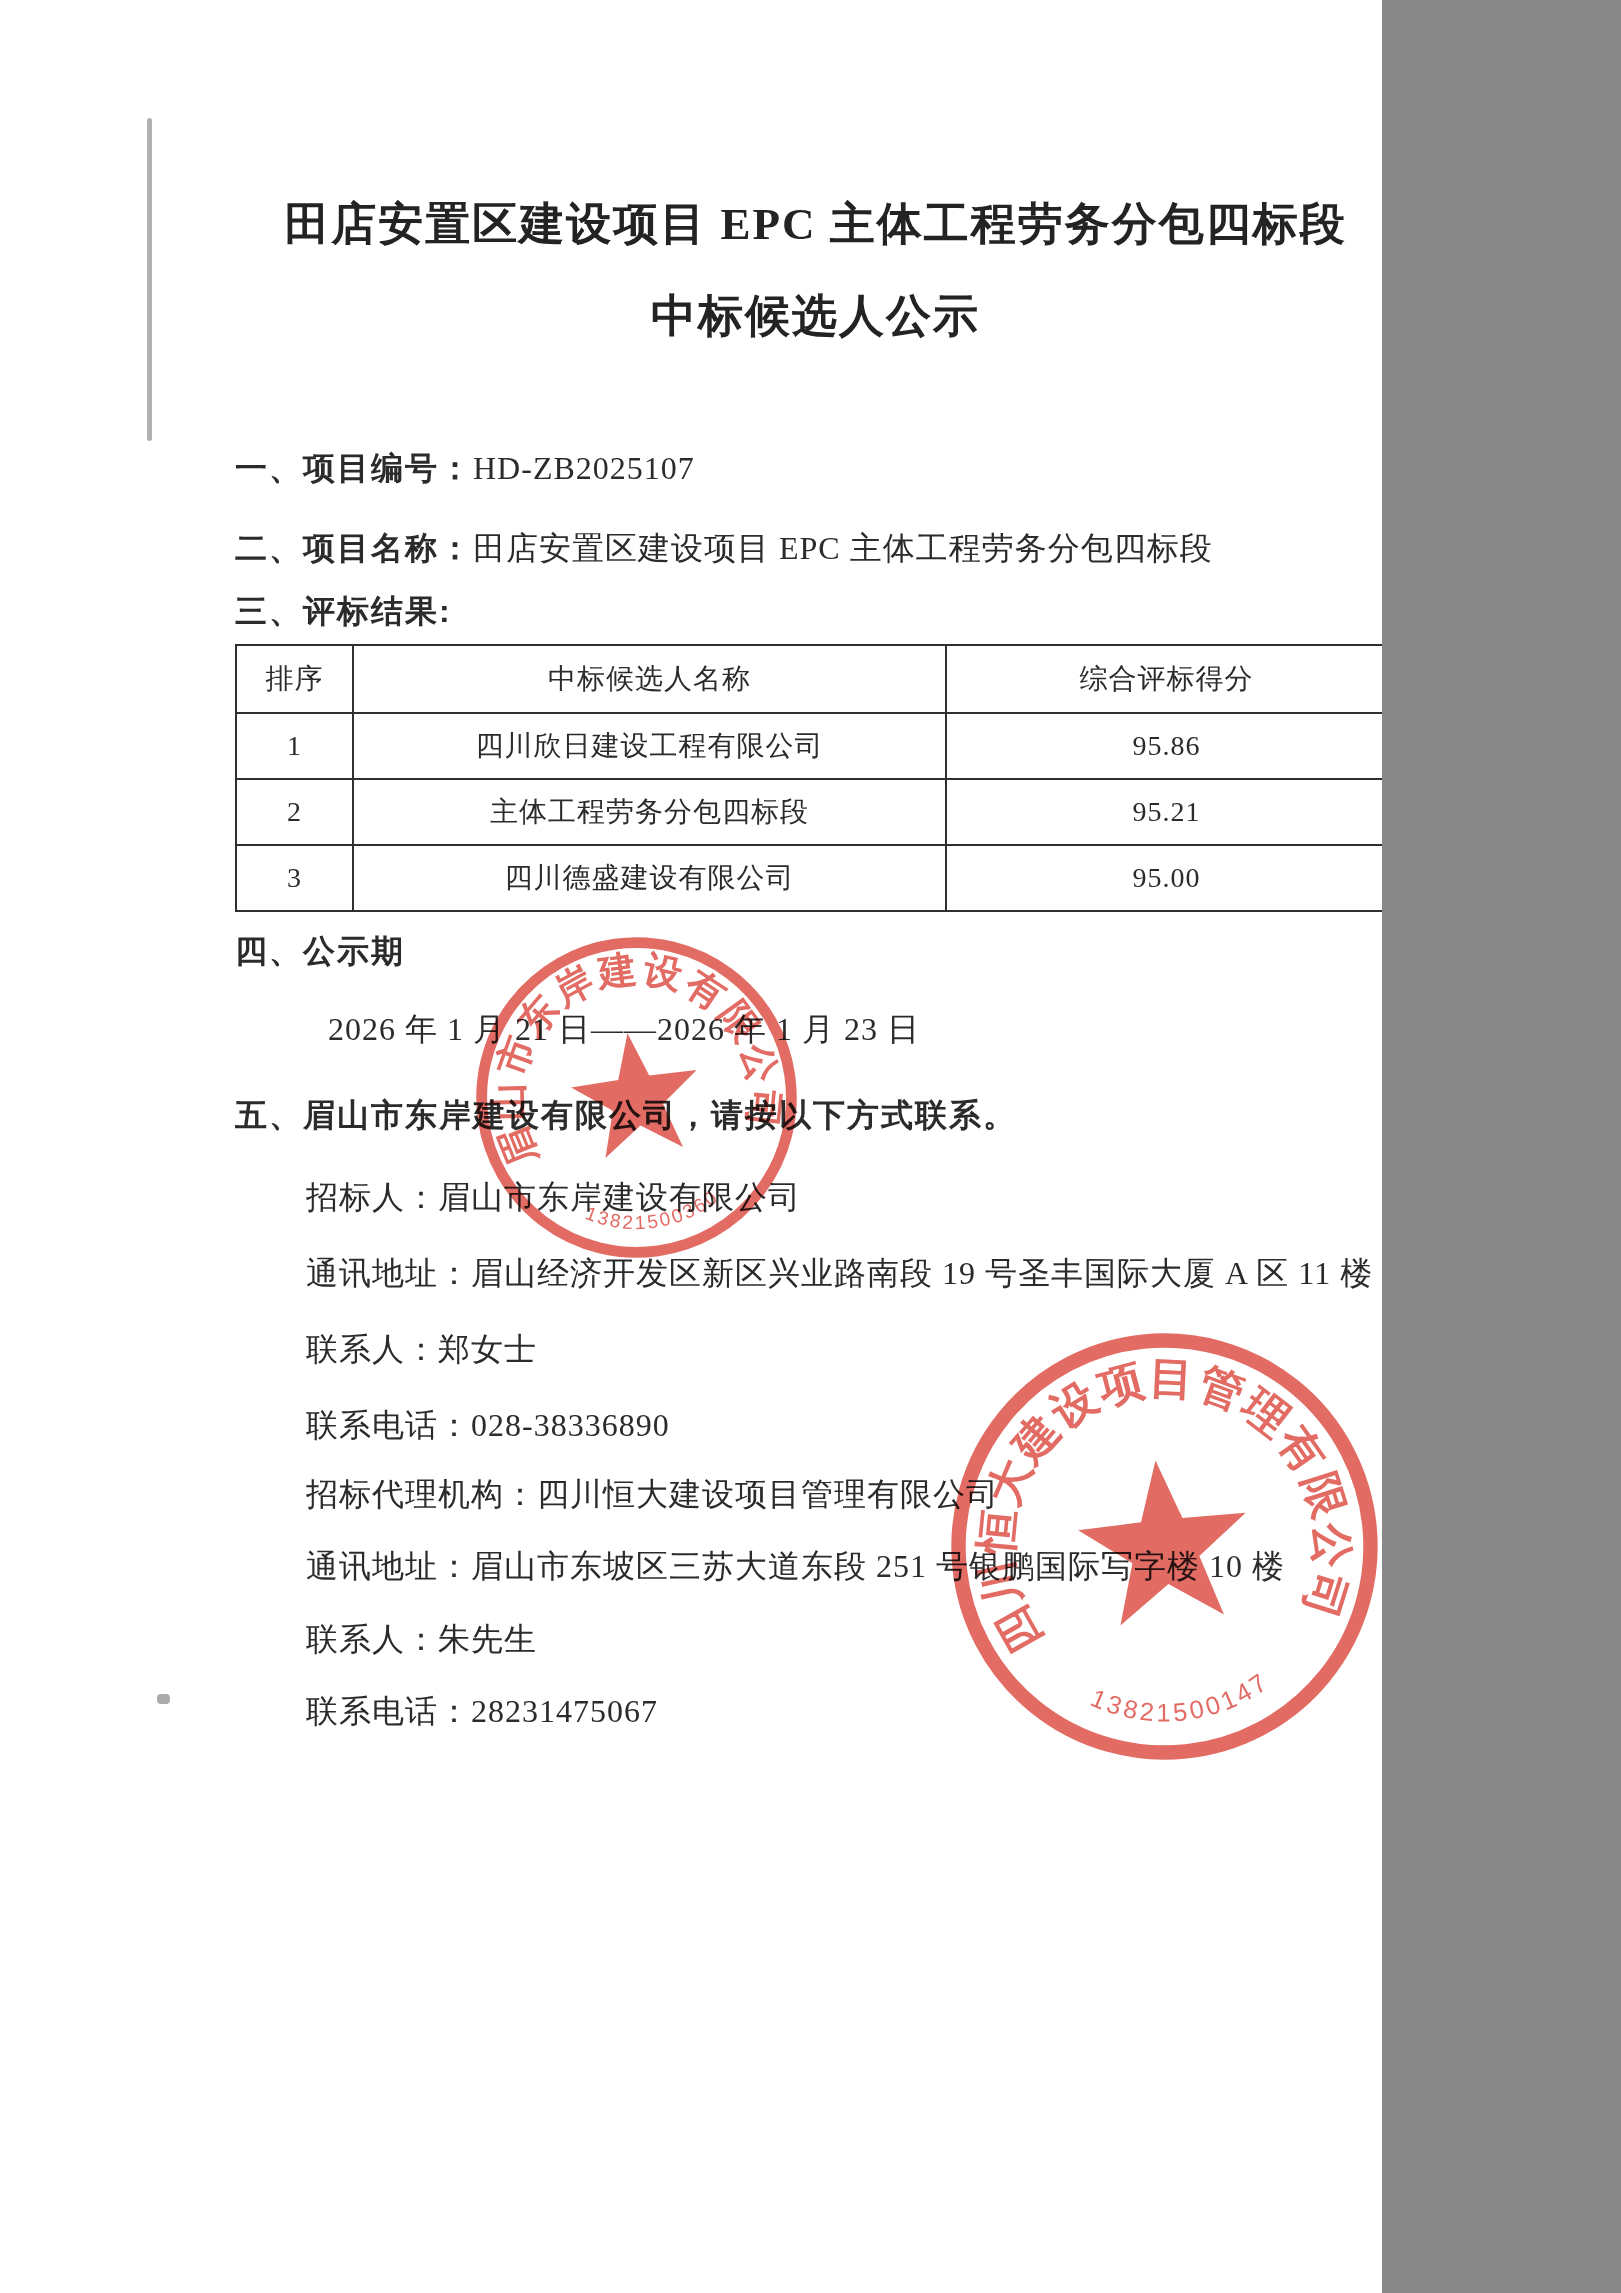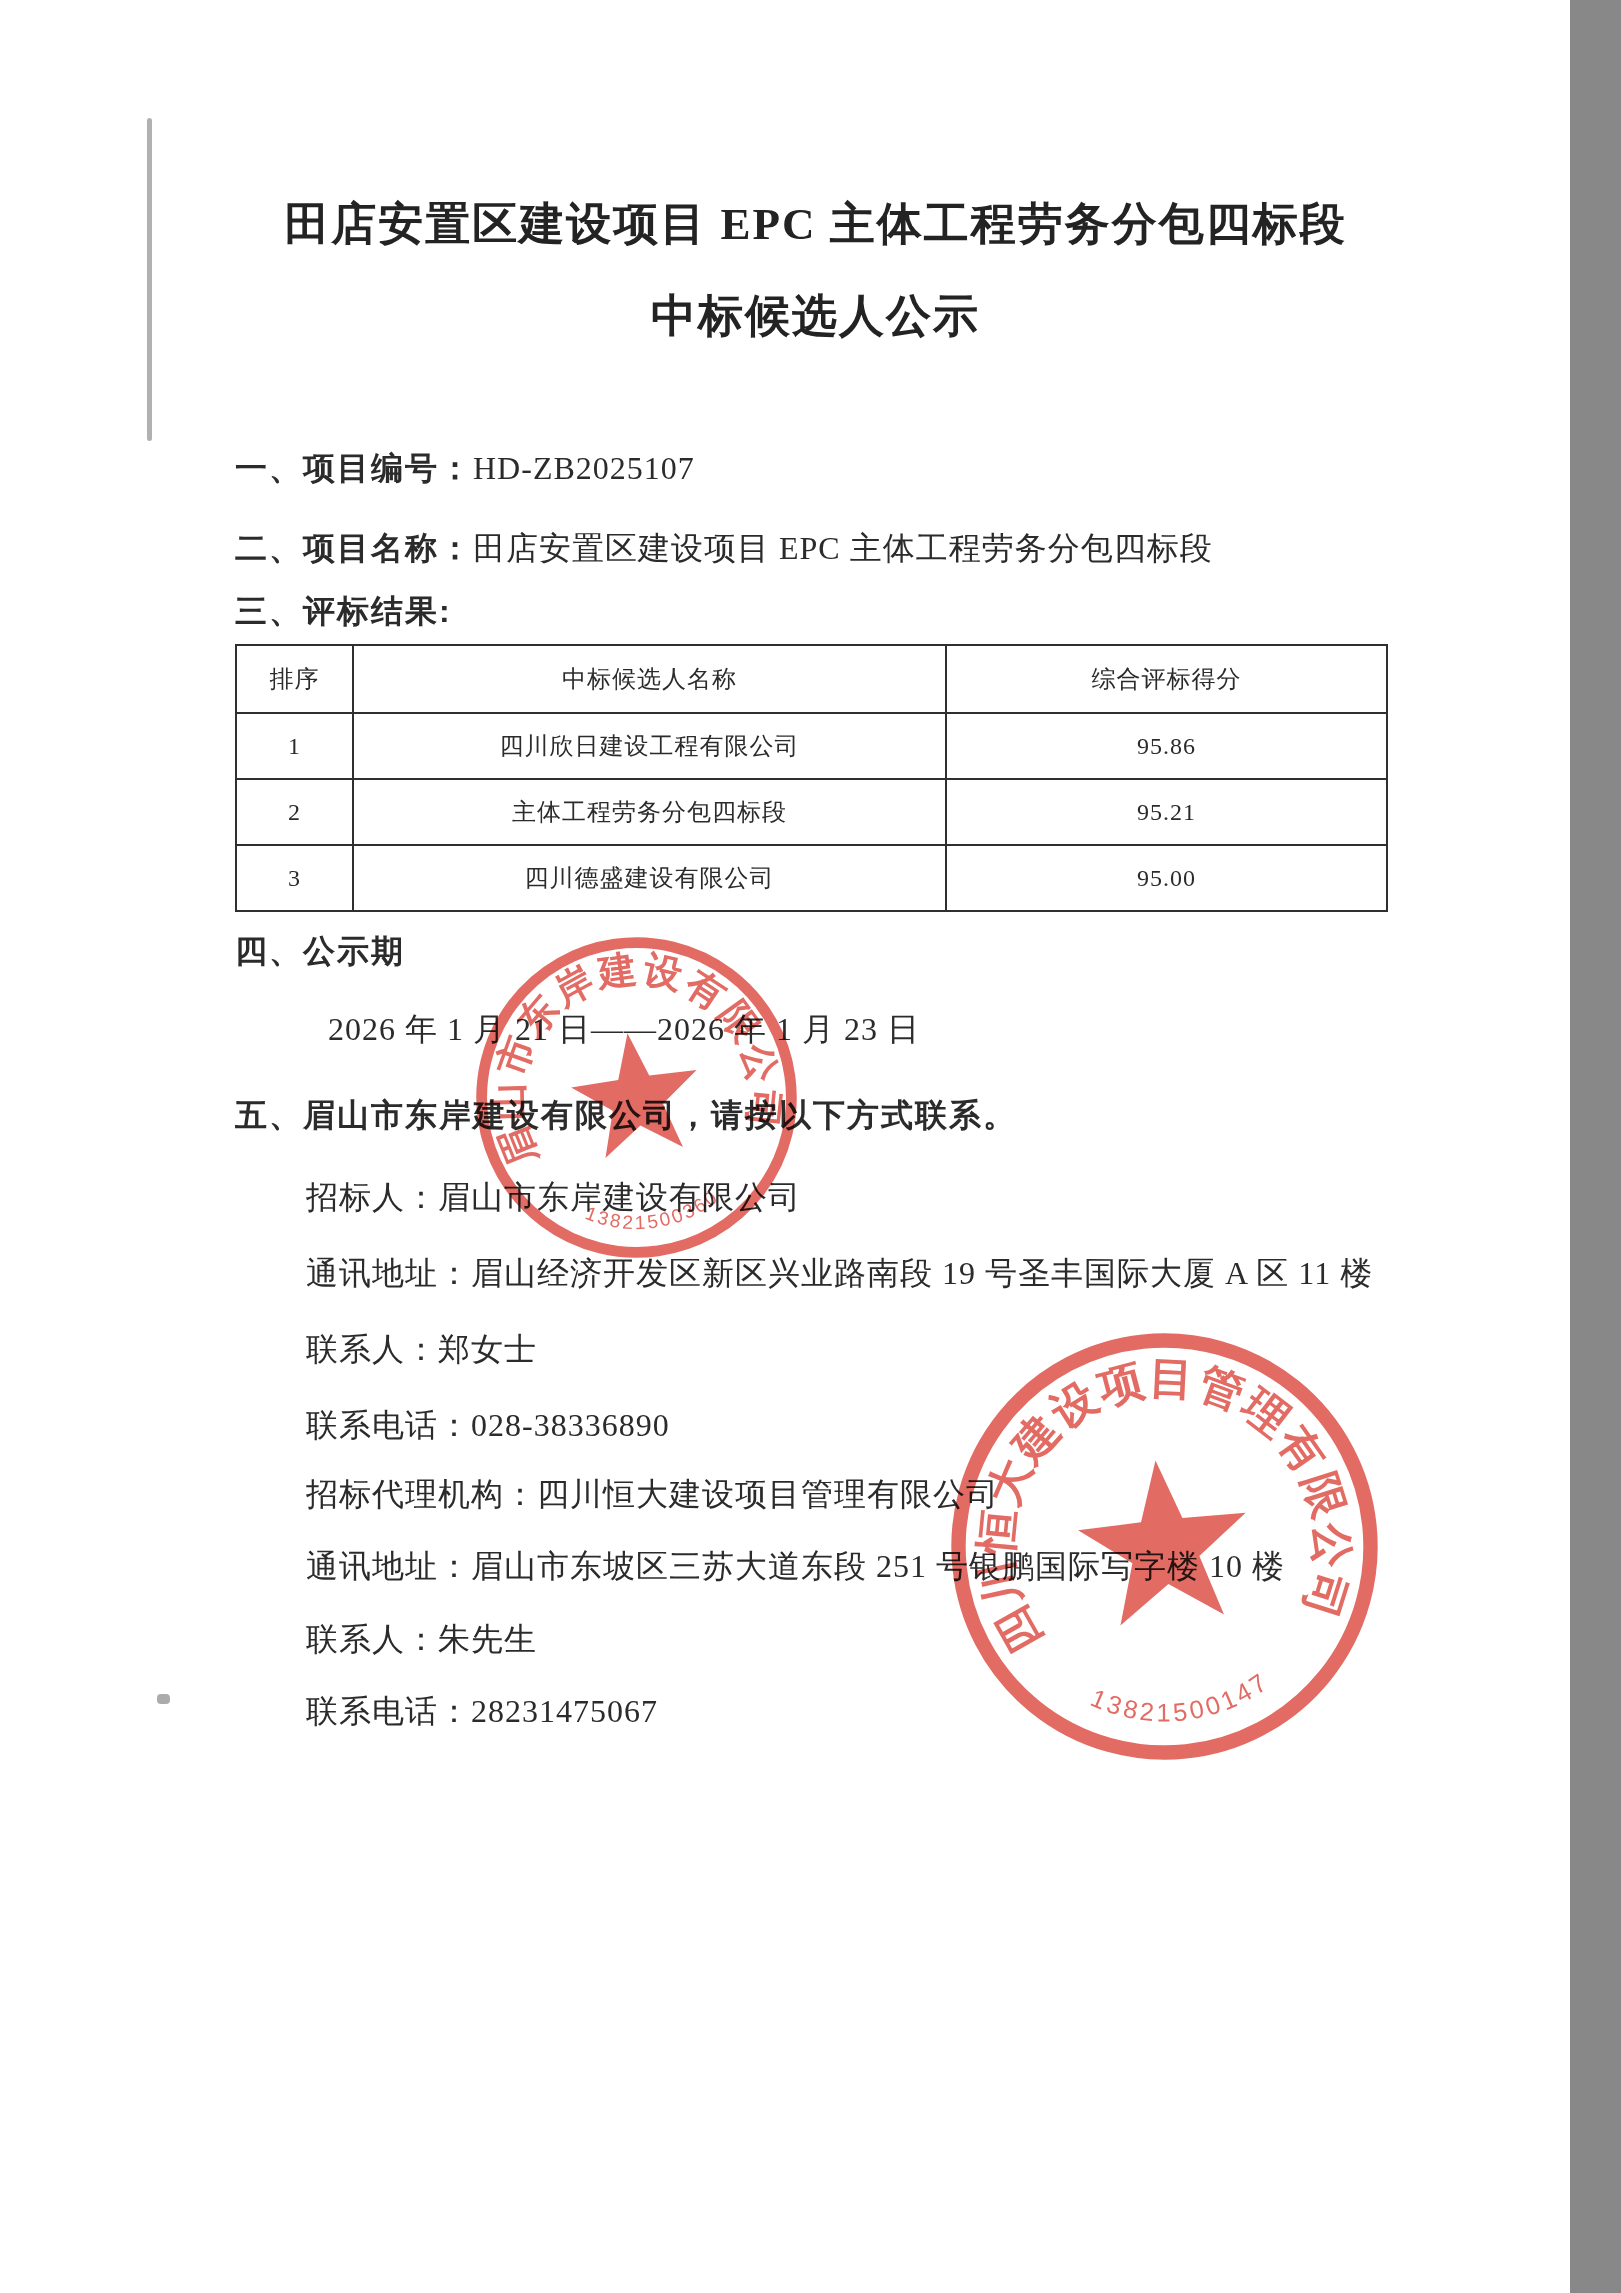--- a/index.html
+++ b/index.html
@@ -2,21 +2,21 @@
 <html><head>
 <meta charset="utf-8">
 <style>
   :root{
     --ink:#2b2b2b;
     --red:#dc4a41;
   }
   html,body{margin:0;padding:0;background:#888;}
   .page{
     position:relative;
-    width:1570px;height:2294px;
+    width:1382px;height:2294px;
     background:#ffffff;
     font-family:"Liberation Serif","DejaVu Serif",serif;
     color:var(--ink);
     overflow:hidden;
   }
   .content{
     position:absolute;left:235px;top:194px;width:1161px;
     font-size:32px;letter-spacing:1px;
   }
   .title{
@@ -45,21 +45,21 @@
   table.result-table{
     margin-top:9.8px;
     border-collapse:collapse;
     width:1145px;
     table-layout:fixed;
     text-align:center;
   }
   .result-table th,.result-table td{
     border:2px solid #2f2f2f;
     font-weight:normal;
-    font-size:24px;
+    font-size:28px;
     padding:0;
   }
   .result-table thead tr{height:68px;}
   .result-table tbody tr{height:66px;}
   .result-table{border:2.9px solid #2f2f2f;}
   .c-rank{width:115px;}
   .c-name{width:591px;}
   .c-score{width:439px;}
 
   

